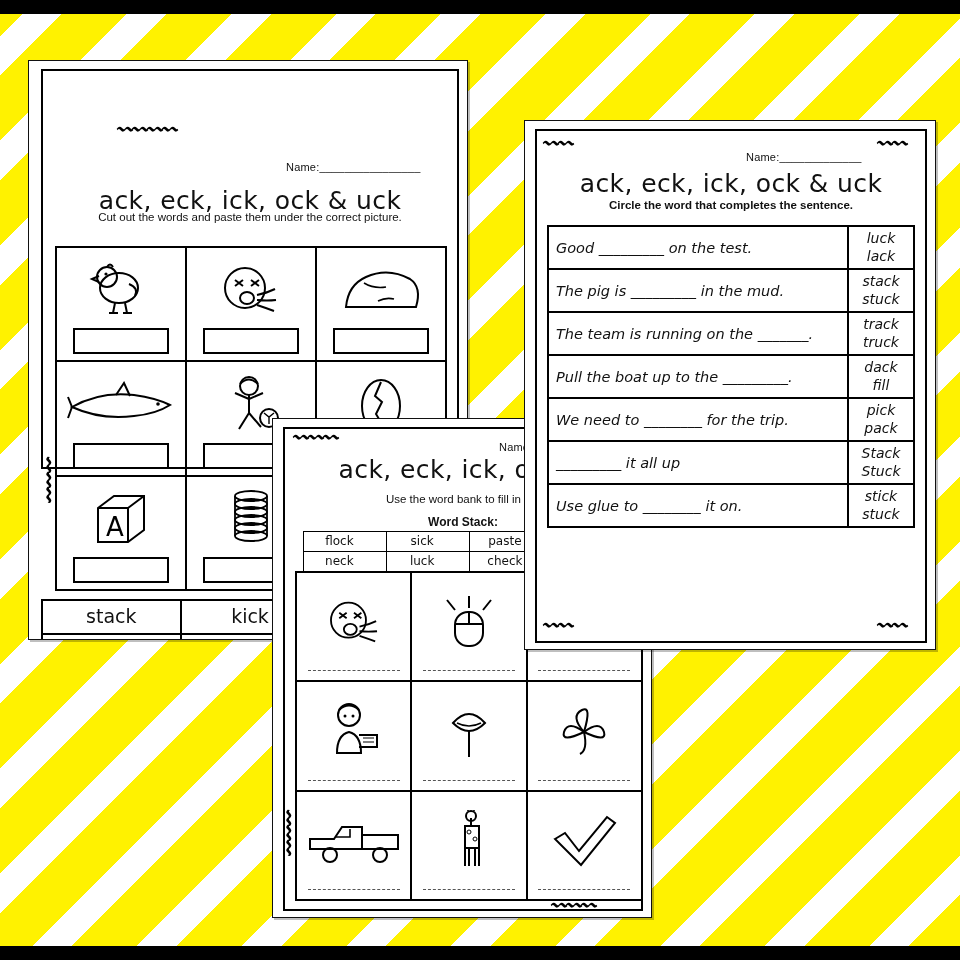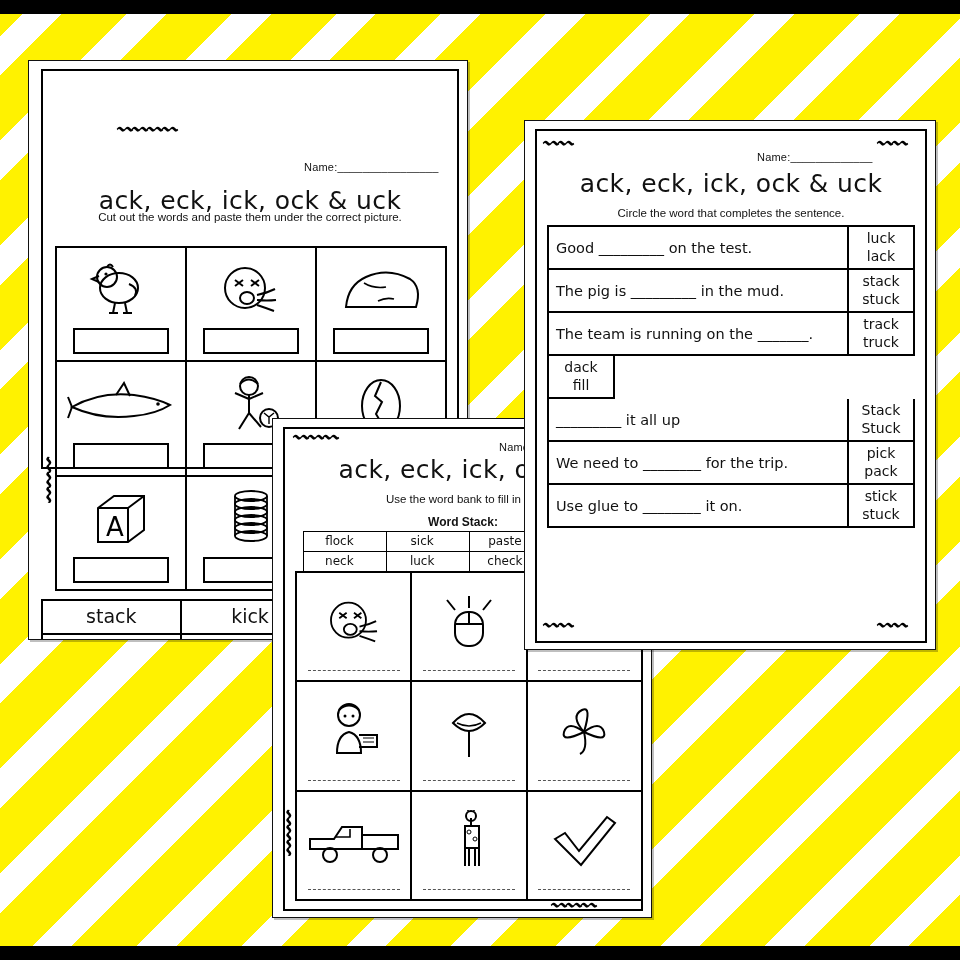--- a/index.html
+++ b/index.html
@@ -142,20 +142,21 @@
   }
 
   
   .sent-table {
     border-top: 2px solid #000;
     border-left: 2px solid #000;
     box-sizing: border-box;
   }
   .sent-row {
     display: flex;
+    font-style: italic;
   }
   .sent-text {
     flex: 1 1 auto;
     border-right: 2px solid #000;
     border-bottom: 2px solid #000;
     box-sizing: border-box;
     font-family: "DejaVu Sans", sans-serif;
     font-size: 14.5px;
     color: #111;
     padding: 13px 6px 7px 7px;
@@ -214,21 +215,21 @@
   <div id="topbar"></div>
   <div id="bottombar"></div>
 
   <div class="page" style="left:28px; top:60px; width:440px; height:580px;">
 
     <div class="inner-frame" style="left:12px; top:8px; width:418px; height:400px;"></div>
 
     <div class="squiggle" style="left:88px; top:60px;">〰〰〰〰</div>
     <div class="squiggle vert" style="left:10px; top:395px;">〰〰〰</div>
 
-    <div class="name-line" style="left:255px; top:100px;padding-left:20px;">Name:________________</div>
+    <div class="name-line" style="left:237px; top:100px;padding-left:20px;">Name:________________</div>
 
     <div class="ws-title" style="position:absolute; left:14px; top:125px; width:414px;">ack, eck, ick, ock &amp; uck</div>
 
     <div class="ws-sub" style="position:absolute; left:14px; top:150px; width:414px;">Cut out the words and paste them under  the correct picture.</div>
 
     <div class="grid" style="position:absolute; left:26px; top:185px; width:392px; height:345px;
                 grid-template-columns:repeat(3,1fr); grid-template-rows:repeat(3,1fr);">
 
       <div class="cell">
         <div class="pic">
@@ -504,25 +505,25 @@
 
   <div class="page" style="left:524px; top:120px; width:412px; height:530px;">
 
     <div class="inner-frame" style="left:10px; top:8px; width:392px; height:514px;"></div>
 
     <div class="squiggle" style="left:18px; top:14px;">〰〰</div>
     <div class="squiggle" style="left:352px; top:14px;">〰〰</div>
     <div class="squiggle" style="left:18px; top:496px;">〰〰</div>
     <div class="squiggle" style="left:352px; top:496px;">〰〰</div>
 
-    <div class="name-line" style="left:232px; top:30px;">Name:_____________</div>
+    <div class="name-line" style="left:221px; top:30px;">Name:_____________</div>
 
     <div class="ws-title" style="position:absolute; left:16px; top:48px; width:380px;">ack, eck, ick, ock &amp; uck</div>
 
-    <div class="ws-sub" style="position:absolute; left:16px; top:86px; width:380px;">Circle the word that completes the sentence.</div>
+    <div class="ws-sub" style="position:absolute; left:16px; top:78px; width:380px;font-weight:bold;">Circle the word that completes the sentence.</div>
 
     <div class="sent-table" style="position:absolute; left:22px; top:104px; width:368px;">
 
       <div class="sent-row">
         <div class="sent-text">Good _________ on the test.</div>
         <div class="sent-choices">
           <span>luck</span>
           <span>lack</span>
         </div>
       </div>
@@ -538,39 +539,40 @@
 
       <div class="sent-row">
         <div class="sent-text">The team is running on the _______.</div>
         <div class="sent-choices">
           <span>track</span>
           <span>truck</span>
         </div>
       </div>
 
       <div class="sent-row">
+        <div class="sent-text">Pull the boat up to the _________.</div>
         <div class="sent-choices">
           <span>dack</span>
           <span>fill</span>
         </div>
       </div>
 
       <div class="sent-row">
+        <div class="sent-text">We need to ________ for the trip.</div>
+        <div class="sent-choices">
+          <span>pick</span>
+          <span>pack</span>
+        </div>
+      </div>
+
+      <div class="sent-row">
         <div class="sent-text">_________ it all up</div>
         <div class="sent-choices">
           <span>Stack</span>
           <span>Stuck</span>
-        </div>
-      </div>
-
-      <div class="sent-row">
-        <div class="sent-text">We need to ________ for the trip.</div>
-        <div class="sent-choices">
-          <span>pick</span>
-          <span>pack</span>
         </div>
       </div>
 
       <div class="sent-row">
         <div class="sent-text">Use glue to ________ it on.</div>
         <div class="sent-choices">
           <span>stick</span>
           <span>stuck</span>
         </div>
       </div>

